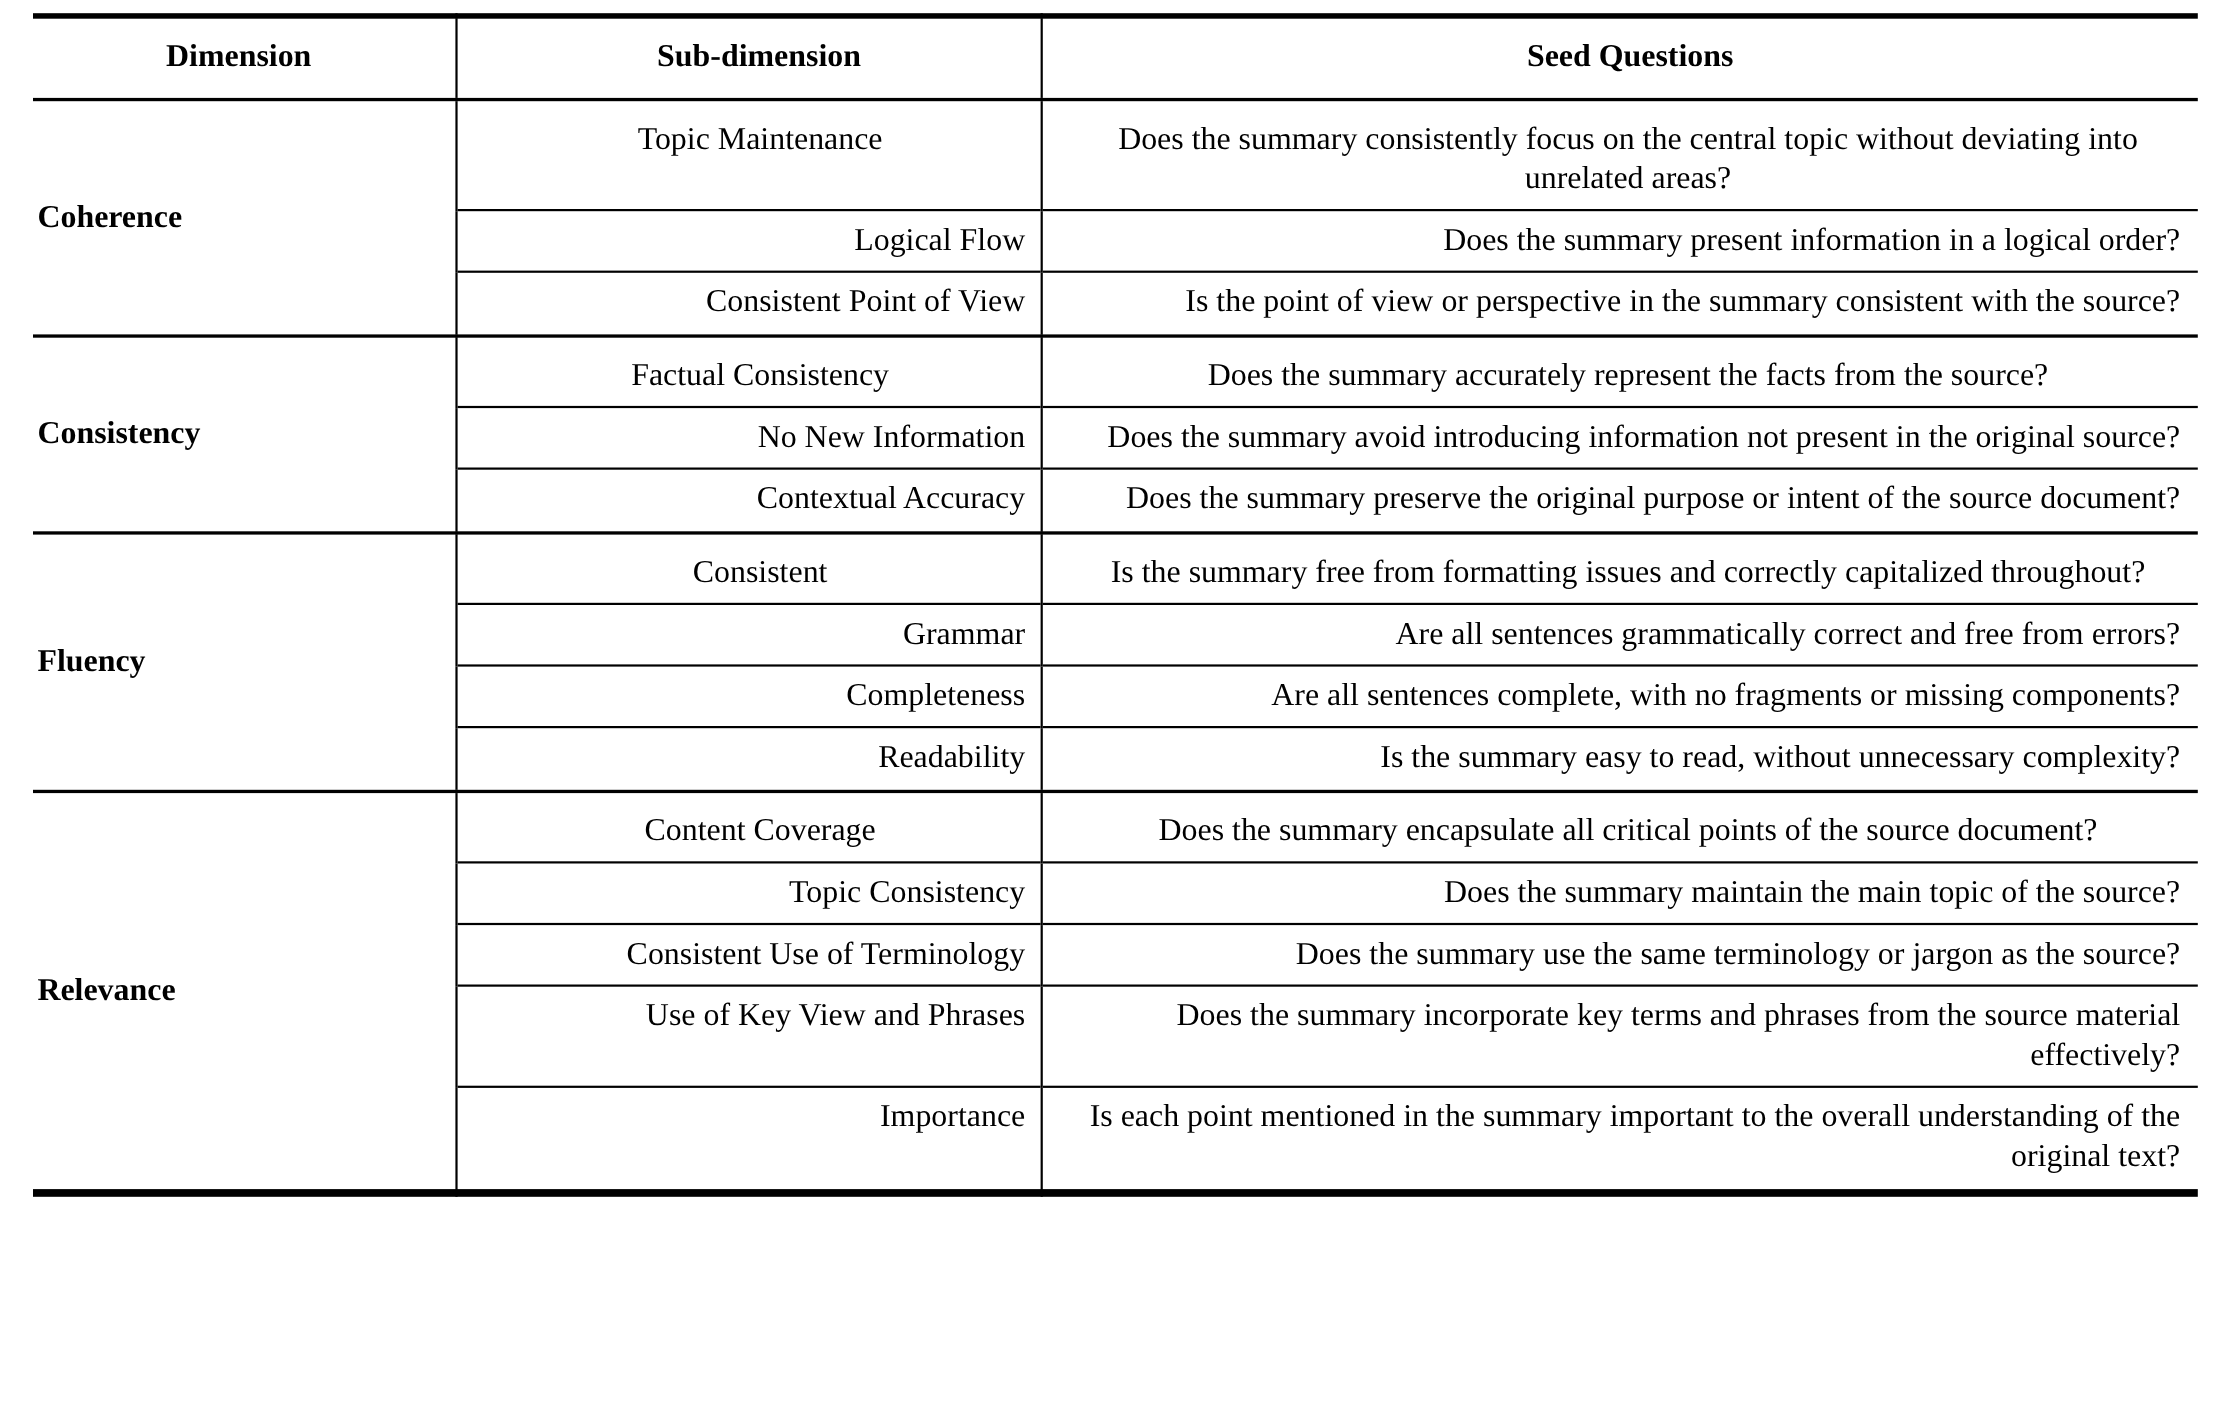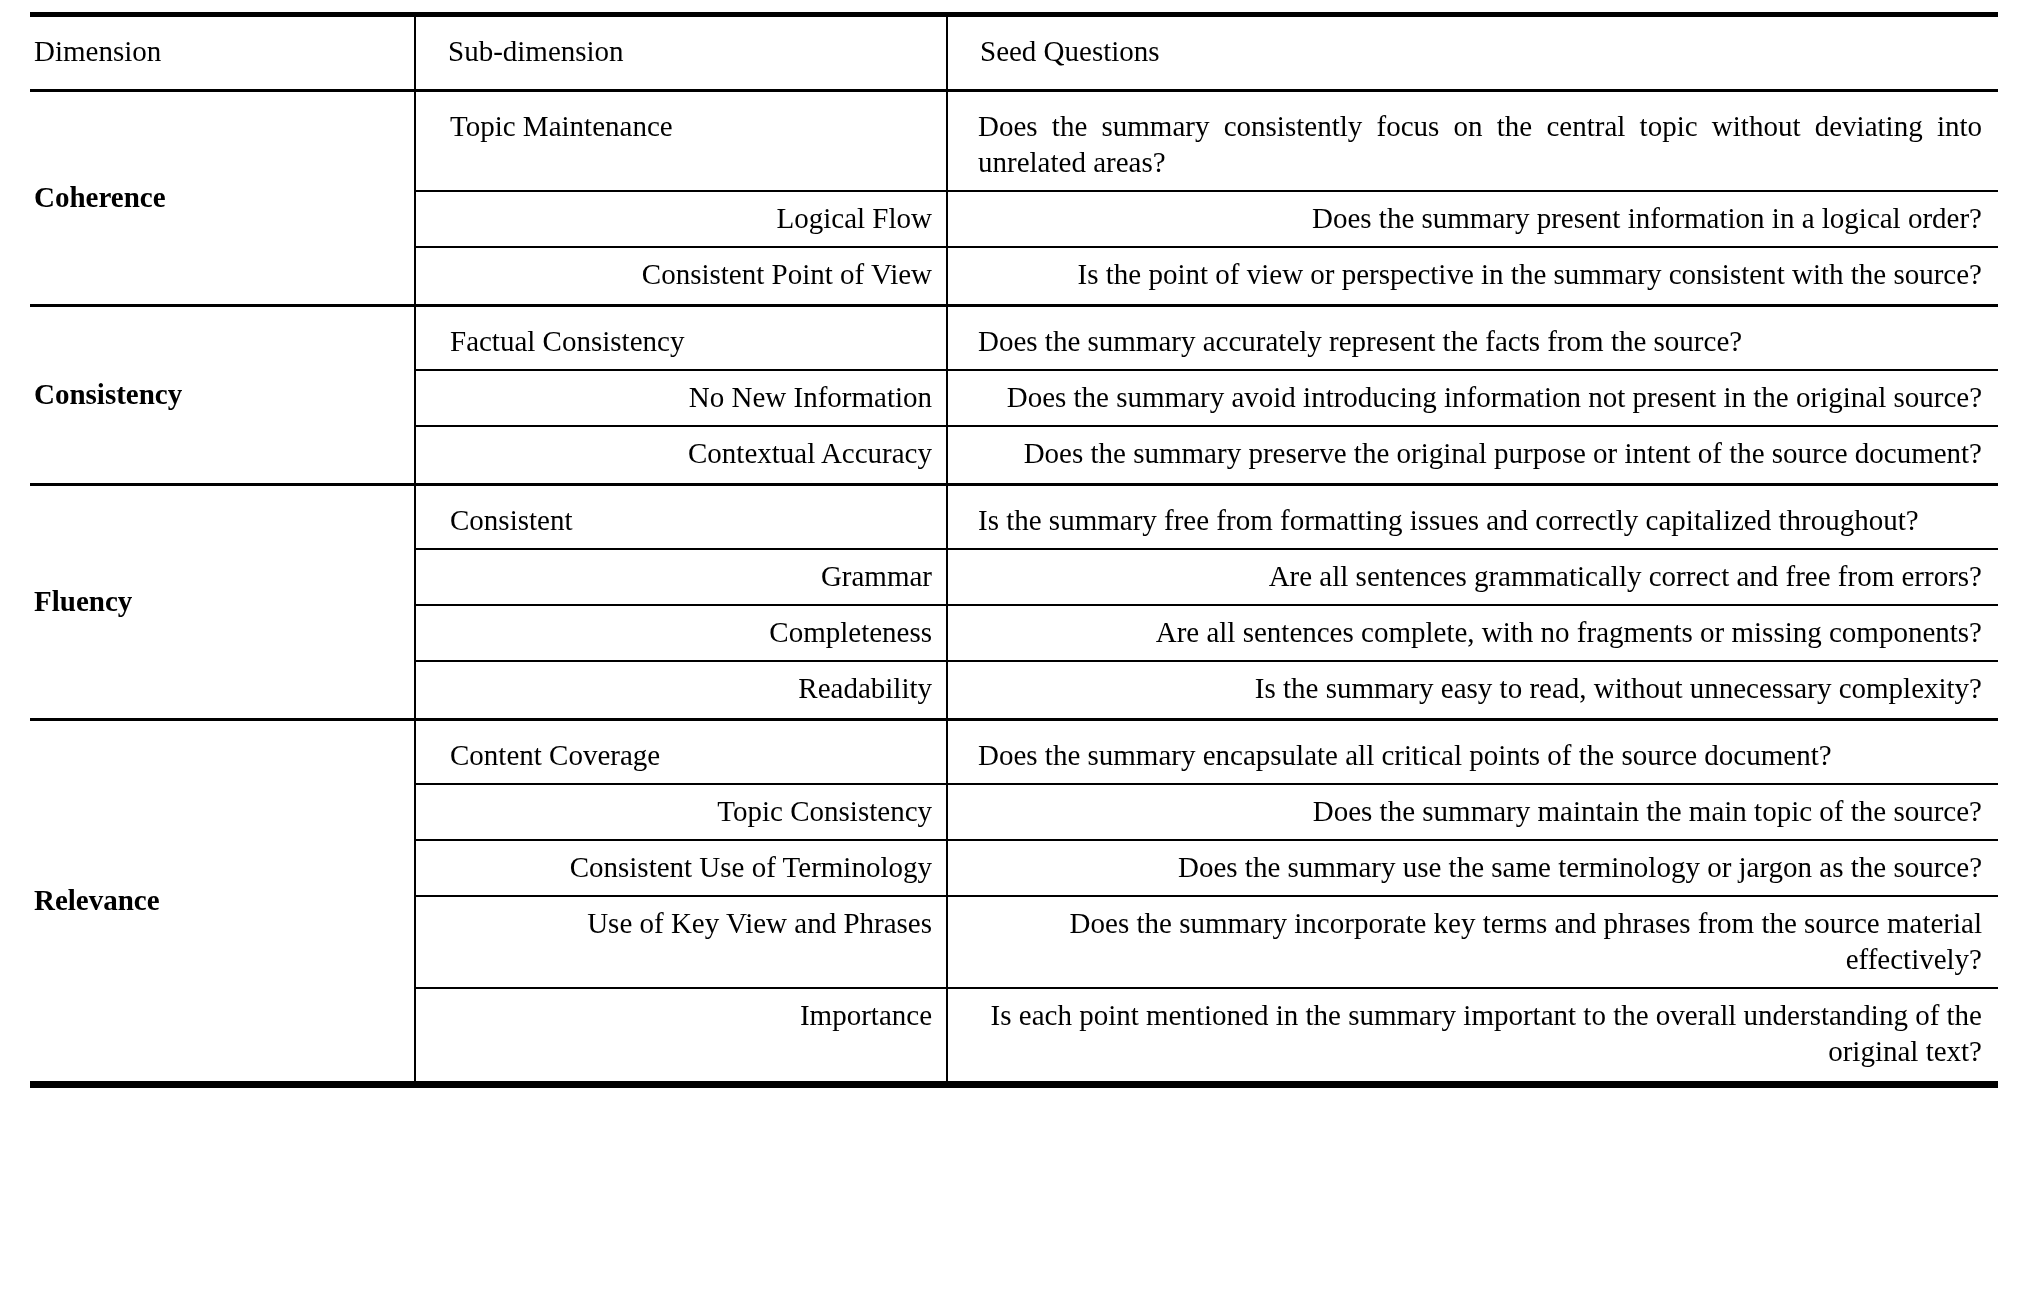--- a/index.html
+++ b/index.html
@@ -27,22 +27,22 @@
     border-bottom: 7px solid #000;
     font-size: 29px;
     line-height: 36px;
     table-layout: fixed;
   }
   col.c-dim { width: 385px; }
   col.c-sub { width: 532px; }
   col.c-q   { width: auto; }
 
   thead th {
-    text-align: left;
-    font-weight: normal;
+    text-align: center;
+    font-weight: bold;
     vertical-align: middle;
     padding: 16px 14px 20px 4px;
   }
   thead { border-bottom: 3px solid #000; }
   tbody { border-top: 3px solid #000; }
 
   th.sub, td.sub,
   th.q, td.q {
     border-left: 2px solid #000;
     margin-left: 10px;
@@ -67,21 +67,21 @@
     -webkit-hyphens: auto;
   }
   
   tbody tr + tr td.sub,
   tbody tr + tr td.q {
     border-top: 2px solid #000;
     text-align: right;
   }
   
   tbody tr:first-child td.sub,
-  tbody tr:first-child td.q { padding-top: 16px; }
+  tbody tr:first-child td.q { padding-top: 16px; text-align: center; }
   tbody tr:last-child td.sub,
   tbody tr:last-child td.q { padding-bottom: 12px; }
 </style>
 </head>
 <body>
 
 <div class="page">
   <table class="dims">
     <colgroup>
       <col class="c-dim">

